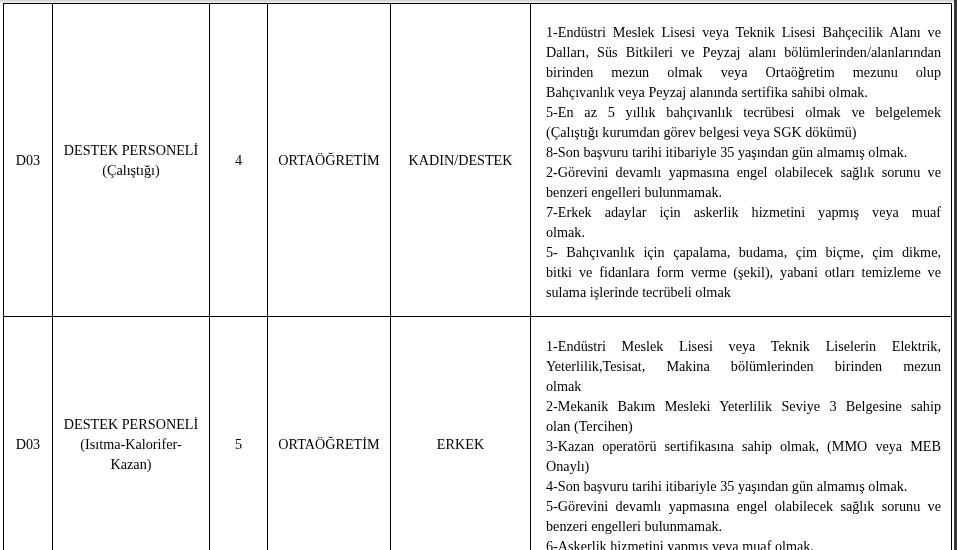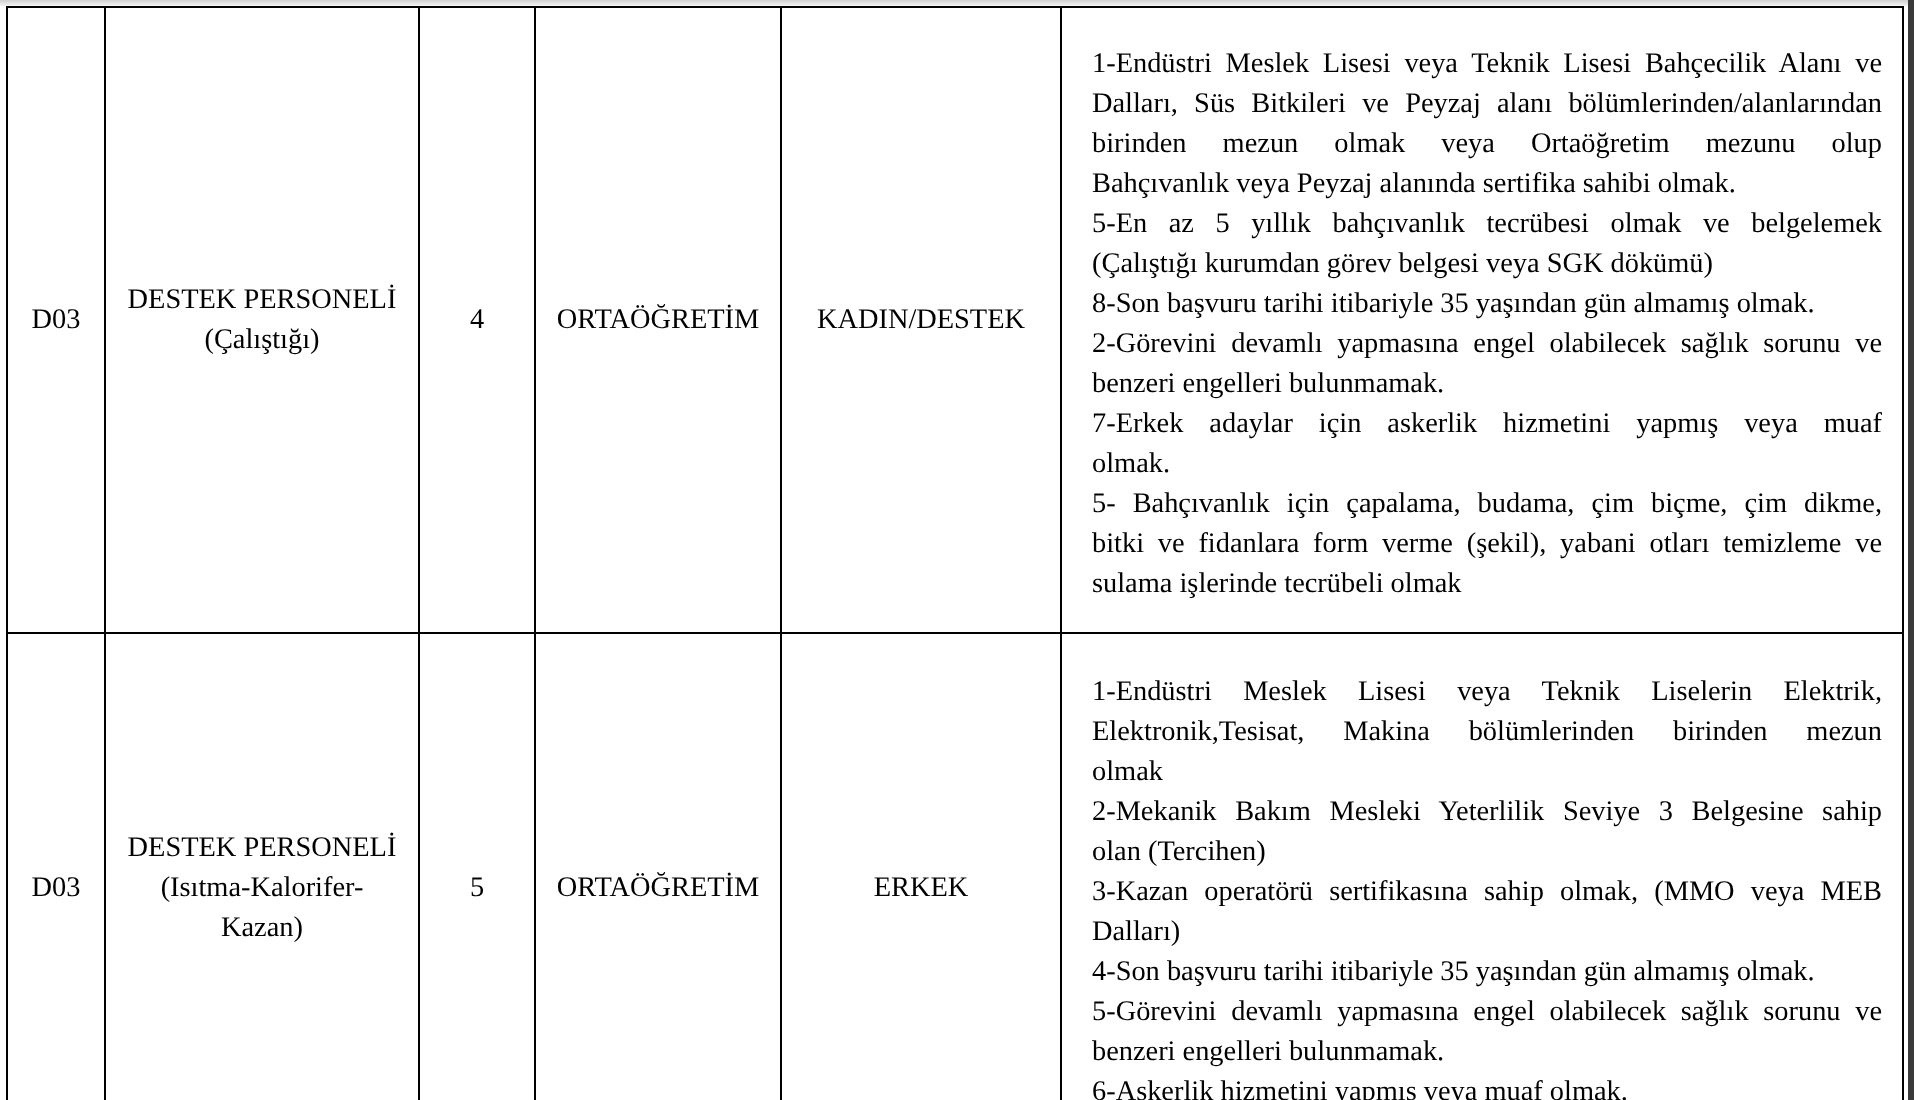--- a/index.html
+++ b/index.html
@@ -109,26 +109,26 @@
       <td>
         <span class="pos-title">DESTEK PERSONELİ</span>
         <span class="pos-sub">(Isıtma-Kalorifer-</span>
         <span class="pos-sub">Kazan)</span>
       </td>
       <td><span>5</span></td>
       <td><span>ORTAÖĞRETİM</span></td>
       <td><span>ERKEK</span></td>
       <td class="req">
         <span class="req-line just">1-Endüstri Meslek Lisesi veya Teknik Liselerin Elektrik,</span>
-        <span class="req-line just">Elektronik,Tesisat, Makina bölümlerinden birinden mezun</span>
+        <span class="req-line just">Yeterlilik,Tesisat, Makina bölümlerinden birinden mezun</span>
         <span class="req-line">olmak</span>
         <span class="req-line just">2-Mekanik Bakım Mesleki Yeterlilik Seviye 3 Belgesine sahip</span>
         <span class="req-line">olan (Tercihen)</span>
         <span class="req-line just">3-Kazan operatörü sertifikasına sahip olmak, (MMO veya MEB</span>
-        <span class="req-line">Dalları)</span>
+        <span class="req-line">Onaylı)</span>
         <span class="req-line">4-Son başvuru tarihi itibariyle 35 yaşından gün almamış olmak.</span>
         <span class="req-line just">5-Görevini devamlı yapmasına engel olabilecek sağlık sorunu ve</span>
         <span class="req-line">benzeri engelleri bulunmamak.</span>
         <span class="req-line">6-Askerlik hizmetini yapmış veya muaf olmak.</span>
       </td>
     </tr>
   </tbody>
 </table>
 
 </body></html>

